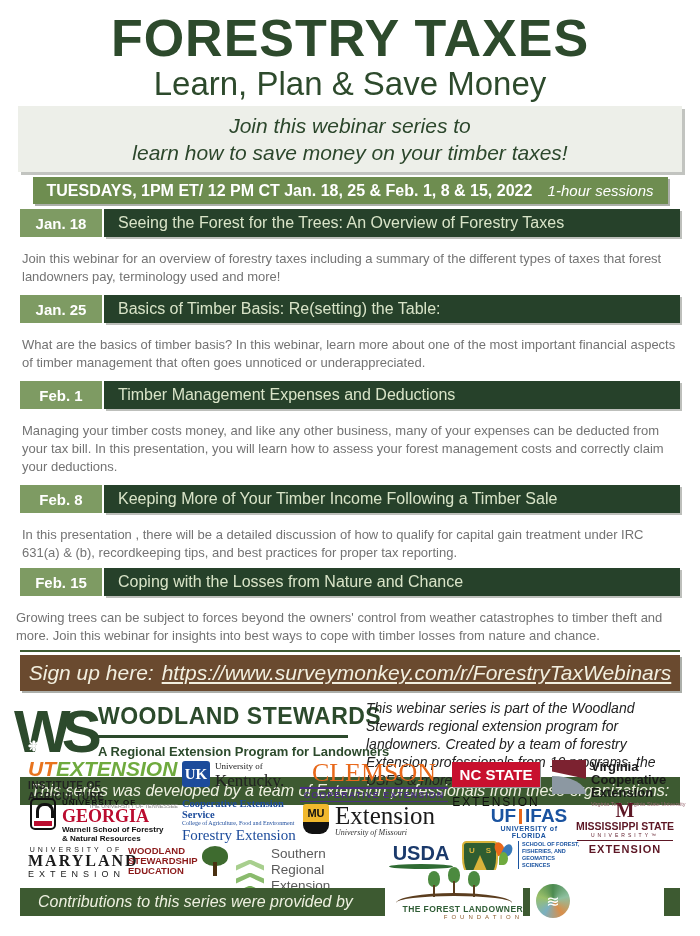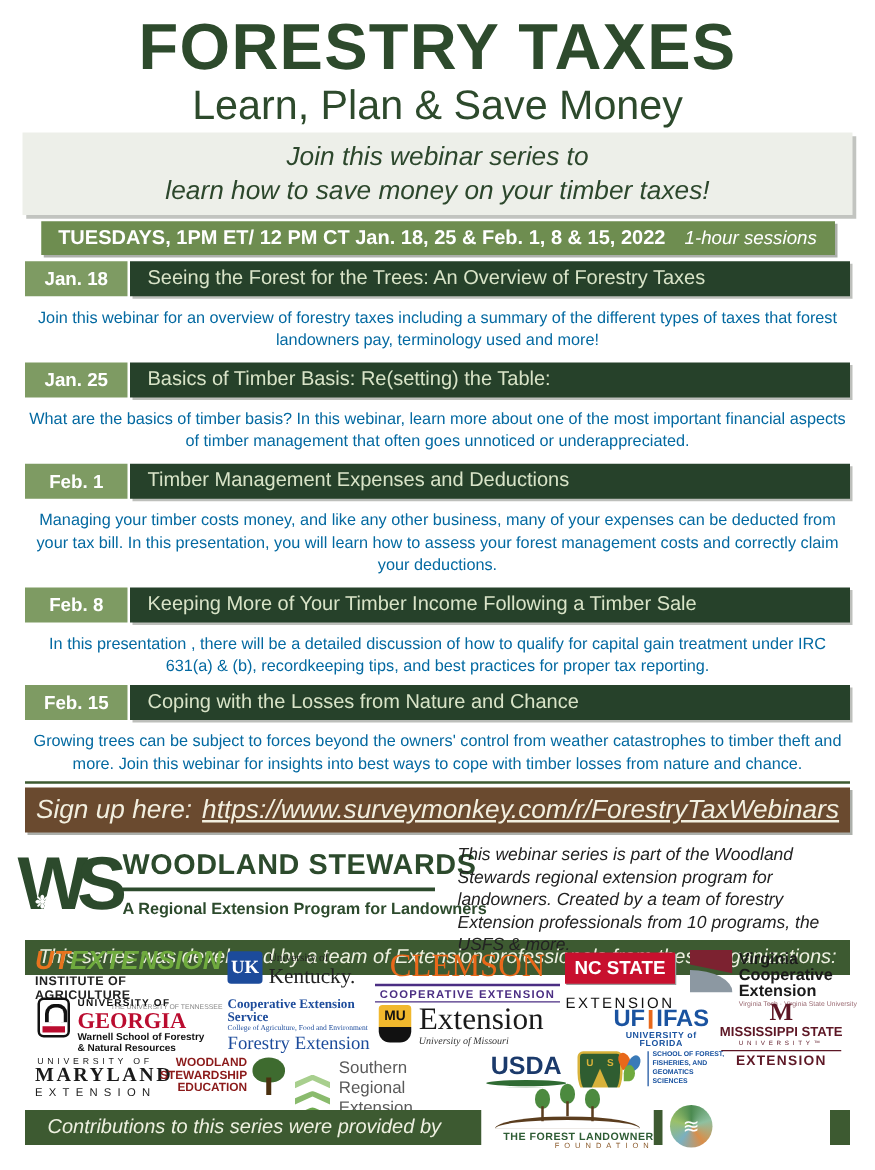--- a/index.html
+++ b/index.html
@@ -36,22 +36,22 @@
   .date-box {
     width:82px; background:#7e9b63; color:#fff; font-weight:700; font-size:15px;
     display:flex; align-items:center; justify-content:center; margin-right:2px;
   }
   .title-bar {
     flex:1; background:#26412a; color:#d9e4c8; font-size:16px;
     display:flex; align-items:center; padding-left:14px;
     box-shadow:2px 2px 0 rgba(90,95,85,.4);
   }
   .desc {
-    max-width:656px; margin:8px auto 0; text-align:center;
-    font-size:13px; line-height:18px; color:#0369a1;
+    max-width:656px; margin:13px auto 0; 
+    font-size:13px; line-height:18px; color:#737373;
   }
   .desc.h2 { height:36px; } .desc.h3 { height:54px; }
   .green-rule { width:660px; height:2px; background:#3d5a31; margin:5px auto 0; }
   
   .signup-bar {
     width:660px; height:36px; margin:3px auto 0; background:#6a4a2f;
     display:flex; align-items:center; justify-content:center;
     font-style:italic; font-size:21px; color:#f2efdf;
     box-shadow:2px 2px 0 rgba(90,95,85,.5);
   }
@@ -142,21 +142,21 @@
   .ms-l2 { font-size:5px; letter-spacing:3px; }
   .ms-rule { width:96px; height:1px; background:#5d1725; margin:2px auto; }
   .ms-l3 { font-size:11px; font-weight:700; letter-spacing:1px; }
   
   .umd { left:28px; top:88px; width:96px; text-align:center; color:#1a1a1a; }
   .umd-l1 { font-size:7px; letter-spacing:3px; }
   .umd-l2 { font-size:16px; font-weight:700; font-family:"Liberation Serif", serif; letter-spacing:2px; line-height:16px; }
   .umd-l3 { font-size:9px; letter-spacing:5px; }
   
   .wse { left:128px; top:88px; width:104px; display:flex; gap:2px; }
-  .wse-lines { font-size:9.5px; line-height:10px; font-weight:800; color:#8b1a1a;text-align:right; }
+  .wse-lines { font-size:9.5px; line-height:10px; font-weight:800; color:#8b1a1a; }
   .wse-tree { width:30px; height:34px; position:relative; flex:none; }
   .wse-tree::before { content:""; position:absolute; left:2px; top:0; width:26px; height:20px;
     border-radius:50% 50% 45% 45%; background:#3e6b2f; }
   .wse-tree::after { content:""; position:absolute; left:13px; top:16px; width:4px; height:14px; background:#4a3category0;
     background:#4a3010; }
   
   .sref { left:236px; top:88px; width:146px; display:flex; gap:7px; align-items:center; }
   .chevs { display:flex; flex-direction:column; gap:2px; }
   .chev { width:28px; height:11px; background:#8abb6d;
     clip-path:polygon(50% 0,100% 55%,100% 100%,50% 42%,0 100%,0 55%); }

